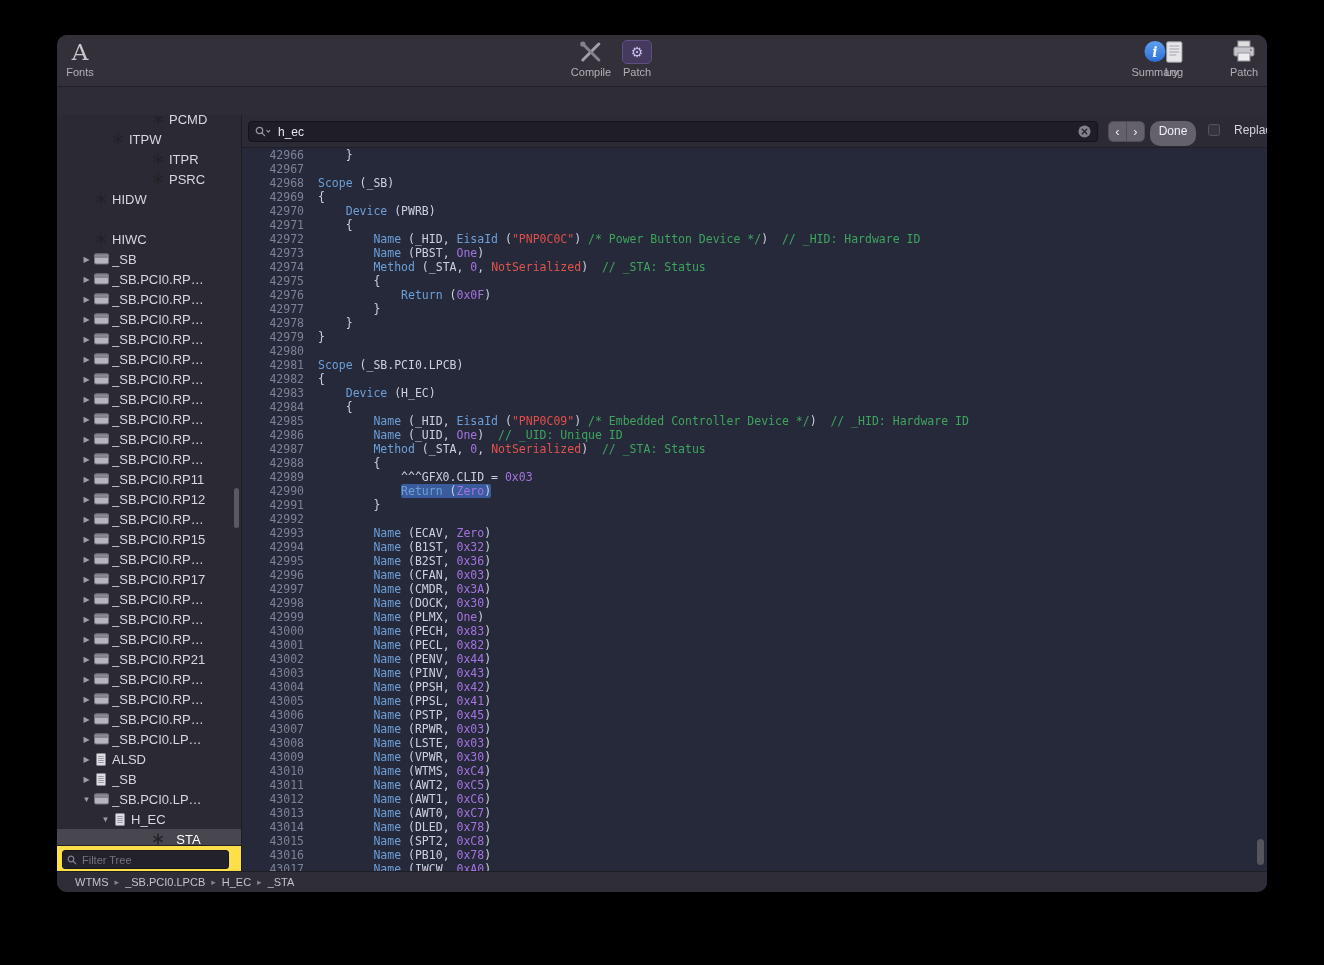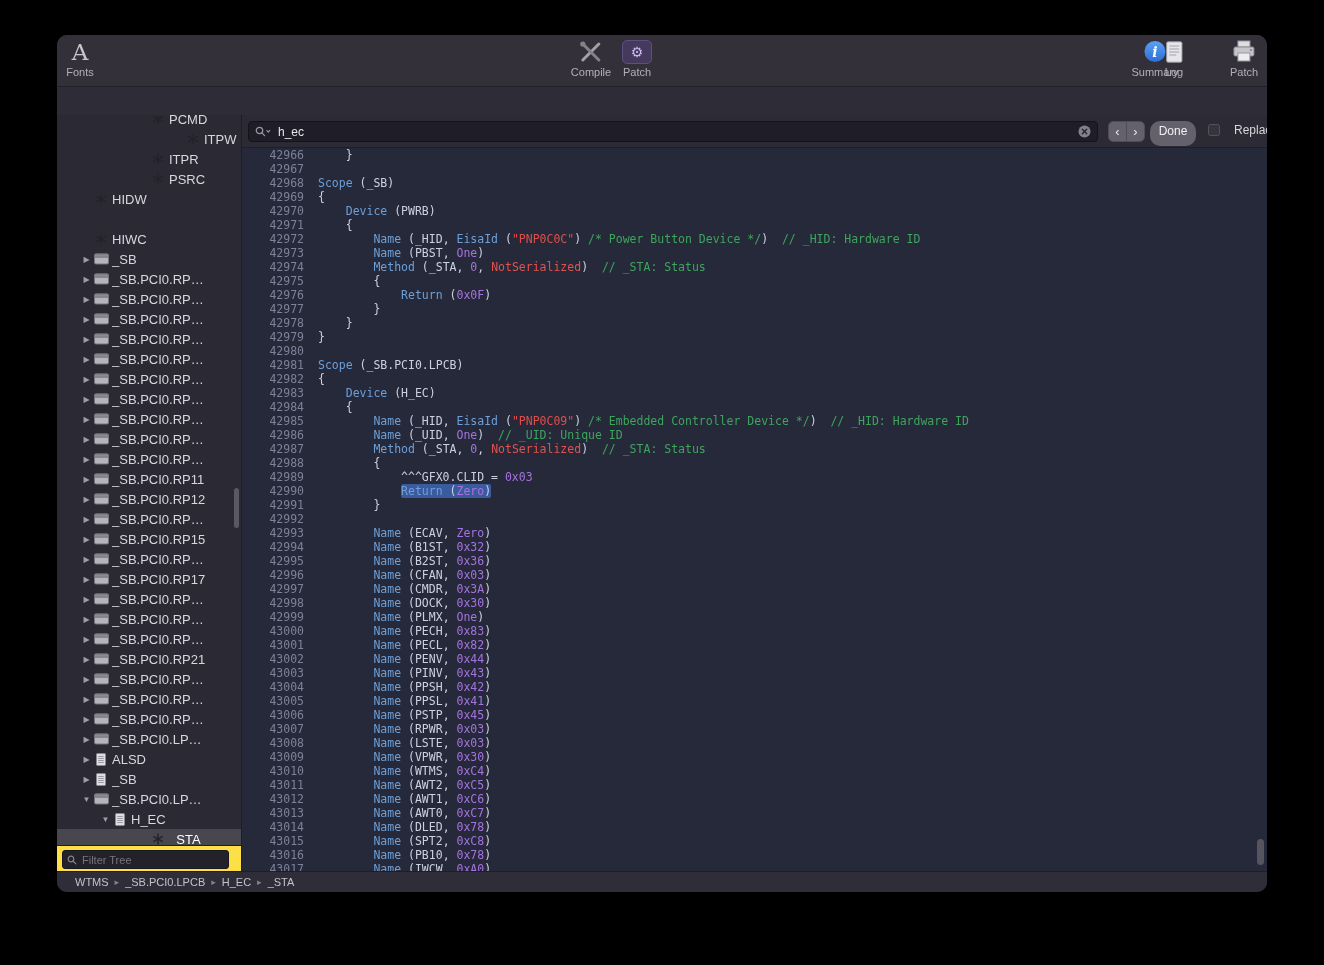--- a/index.html
+++ b/index.html
@@ -155,21 +155,21 @@
               <svg width="12" height="12" viewBox="0 0 12 12">
                 <g stroke="#232329" stroke-width="1.5" stroke-linecap="round">
                   <line x1="6" y1="1" x2="6" y2="11"></line>
                   <line x1="1.8" y1="3.6" x2="10.2" y2="8.4"></line>
                   <line x1="10.2" y1="3.6" x2="1.8" y2="8.4"></line>
                 </g>
               </svg>
             </span>
             <span class="tlabel">PCMD</span>
           </div>
-          <div class="tree-row" style="padding-left: 115px;">
+          <div class="tree-row" style="padding-left: 40px;">
             <span class="disc"></span>
             <span class="ticon">
               <svg width="12" height="12" viewBox="0 0 12 12">
                 <g stroke="#232329" stroke-width="1.5" stroke-linecap="round">
                   <line x1="6" y1="1" x2="6" y2="11"></line>
                   <line x1="1.8" y1="3.6" x2="10.2" y2="8.4"></line>
                   <line x1="10.2" y1="3.6" x2="1.8" y2="8.4"></line>
                 </g>
               </svg>
             </span>

